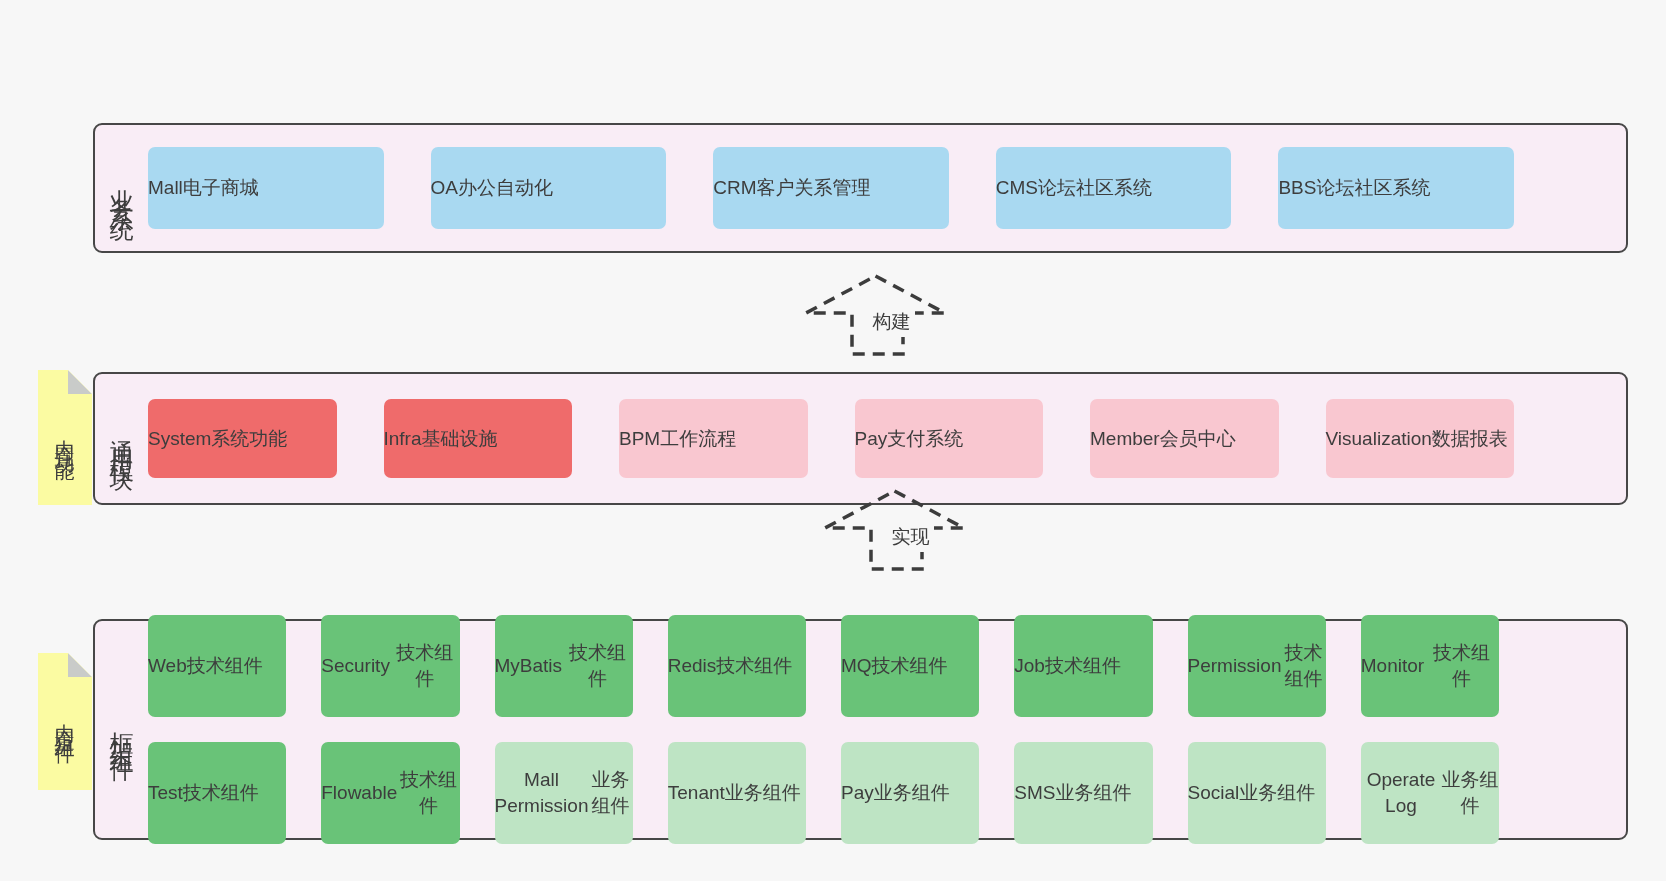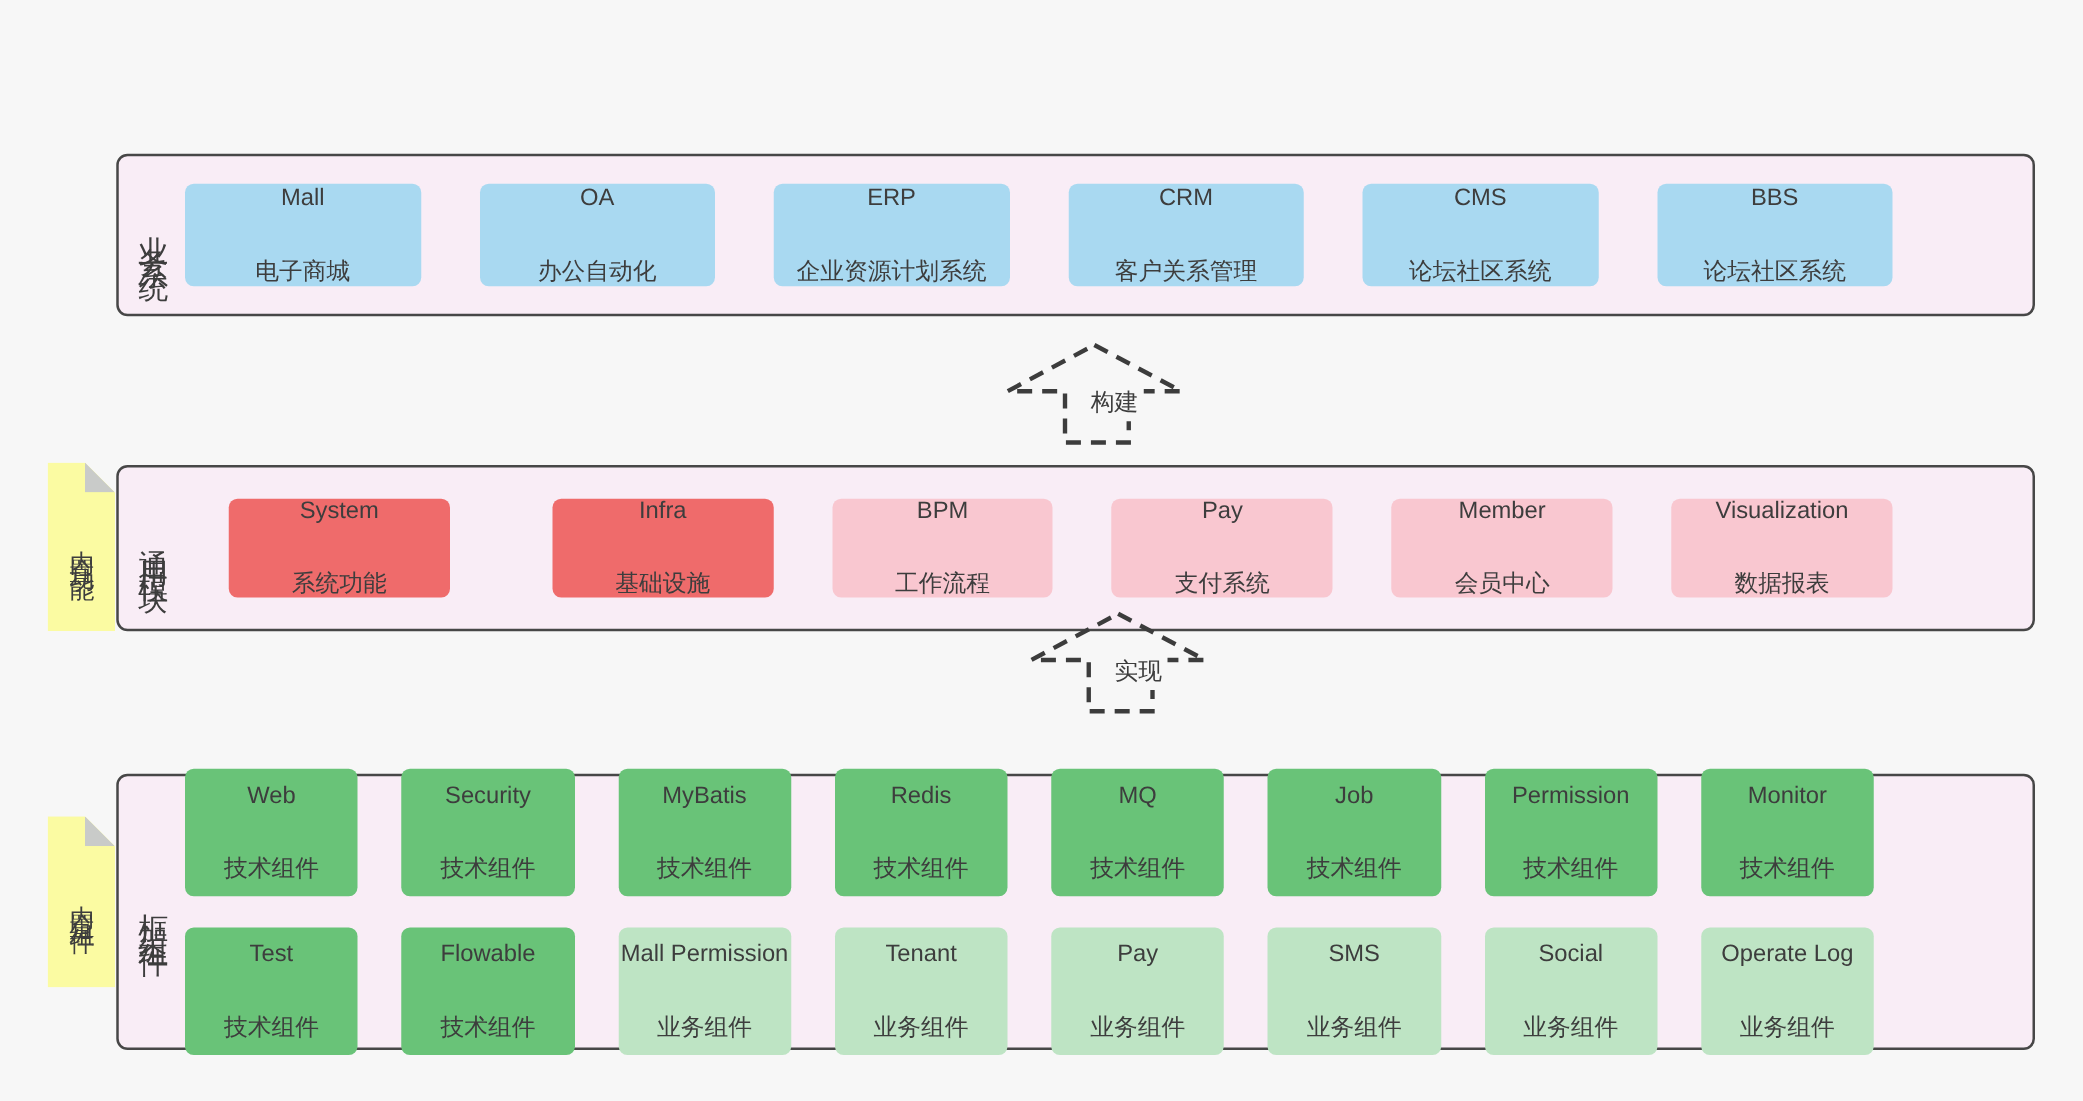--- a/index.html
+++ b/index.html
@@ -12,25 +12,25 @@
   body{background:var(--page-bg);font-family:"Liberation Sans","DejaVu Sans",sans-serif;}
   .stage{position:relative;width:1666px;height:881px;background:var(--page-bg);overflow:hidden;}
 
   .panel{position:absolute;width:1535px;box-sizing:border-box;background:var(--panel-bg);
     border:2px solid var(--panel-border);border-radius:9px;display:flex;}
   .label-cell{flex:0 0 53px;display:flex;align-items:center;justify-content:center;}
   .v-text{writing-mode:vertical-rl;text-orientation:upright;font-size:24px;
     letter-spacing:9px;color:var(--text);line-height:1;}
 
   .boxes{flex:1;display:flex;align-items:center;gap:47px;padding-right:112px;}
-  .box{flex:1;border-radius:7px;display:flex;flex-direction:column;align-items:center;
-    justify-content:center;text-align:center;color:var(--text);font-size:19px;line-height:26px;gap:33px;}
+  .box{flex:1;border-radius:7px;display:flex;flex-direction:row;align-items:center;
+    justify-content:flex-start;text-align:center;color:var(--text);font-size:19px;line-height:26px;}
   .cols6 .box{height:82px;}
   .panel-mid .cols6 .box{height:79px;}
-  .blue{background:var(--box-blue);} .red{background:var(--box-red);margin-left:35px;}
+  .blue{background:var(--box-blue);} .red{background:var(--box-red);}
   .pink{background:var(--box-pink);} .green{background:var(--box-green);}
   .lightgreen{background:var(--box-lightgreen);}
 
   .grid{flex:1;display:flex;flex-direction:column;justify-content:center;gap:25px;padding-right:127px;}
   .grid .boxes{flex:none;gap:35px;padding-right:0;}
   .grid .box{height:102px;}
 
   .arrow{position:absolute;width:145px;height:84px;}
   .arrow svg{position:absolute;left:0;top:0;width:100%;height:100%;overflow:visible;}
   .arrow-label{position:absolute;top:34px;left:50%;transform:translateX(-50%);
@@ -56,24 +56,20 @@
     <div class="boxes cols6">
       <div class="box blue">
         <span>Mall</span>
         <span>电子商城</span>
       </div>
       <div class="box blue">
         <span>OA</span>
         <span>办公自动化</span>
       </div>
       <div class="box blue">
-        <span>ERP</span>
-        <span>企业资源计划系统</span>
-      </div>
-      <div class="box blue">
         <span>CRM</span>
         <span>客户关系管理</span>
       </div>
       <div class="box blue">
         <span>CMS</span>
         <span>论坛社区系统</span>
       </div>
       <div class="box blue">
         <span>BBS</span>
         <span>论坛社区系统</span>

